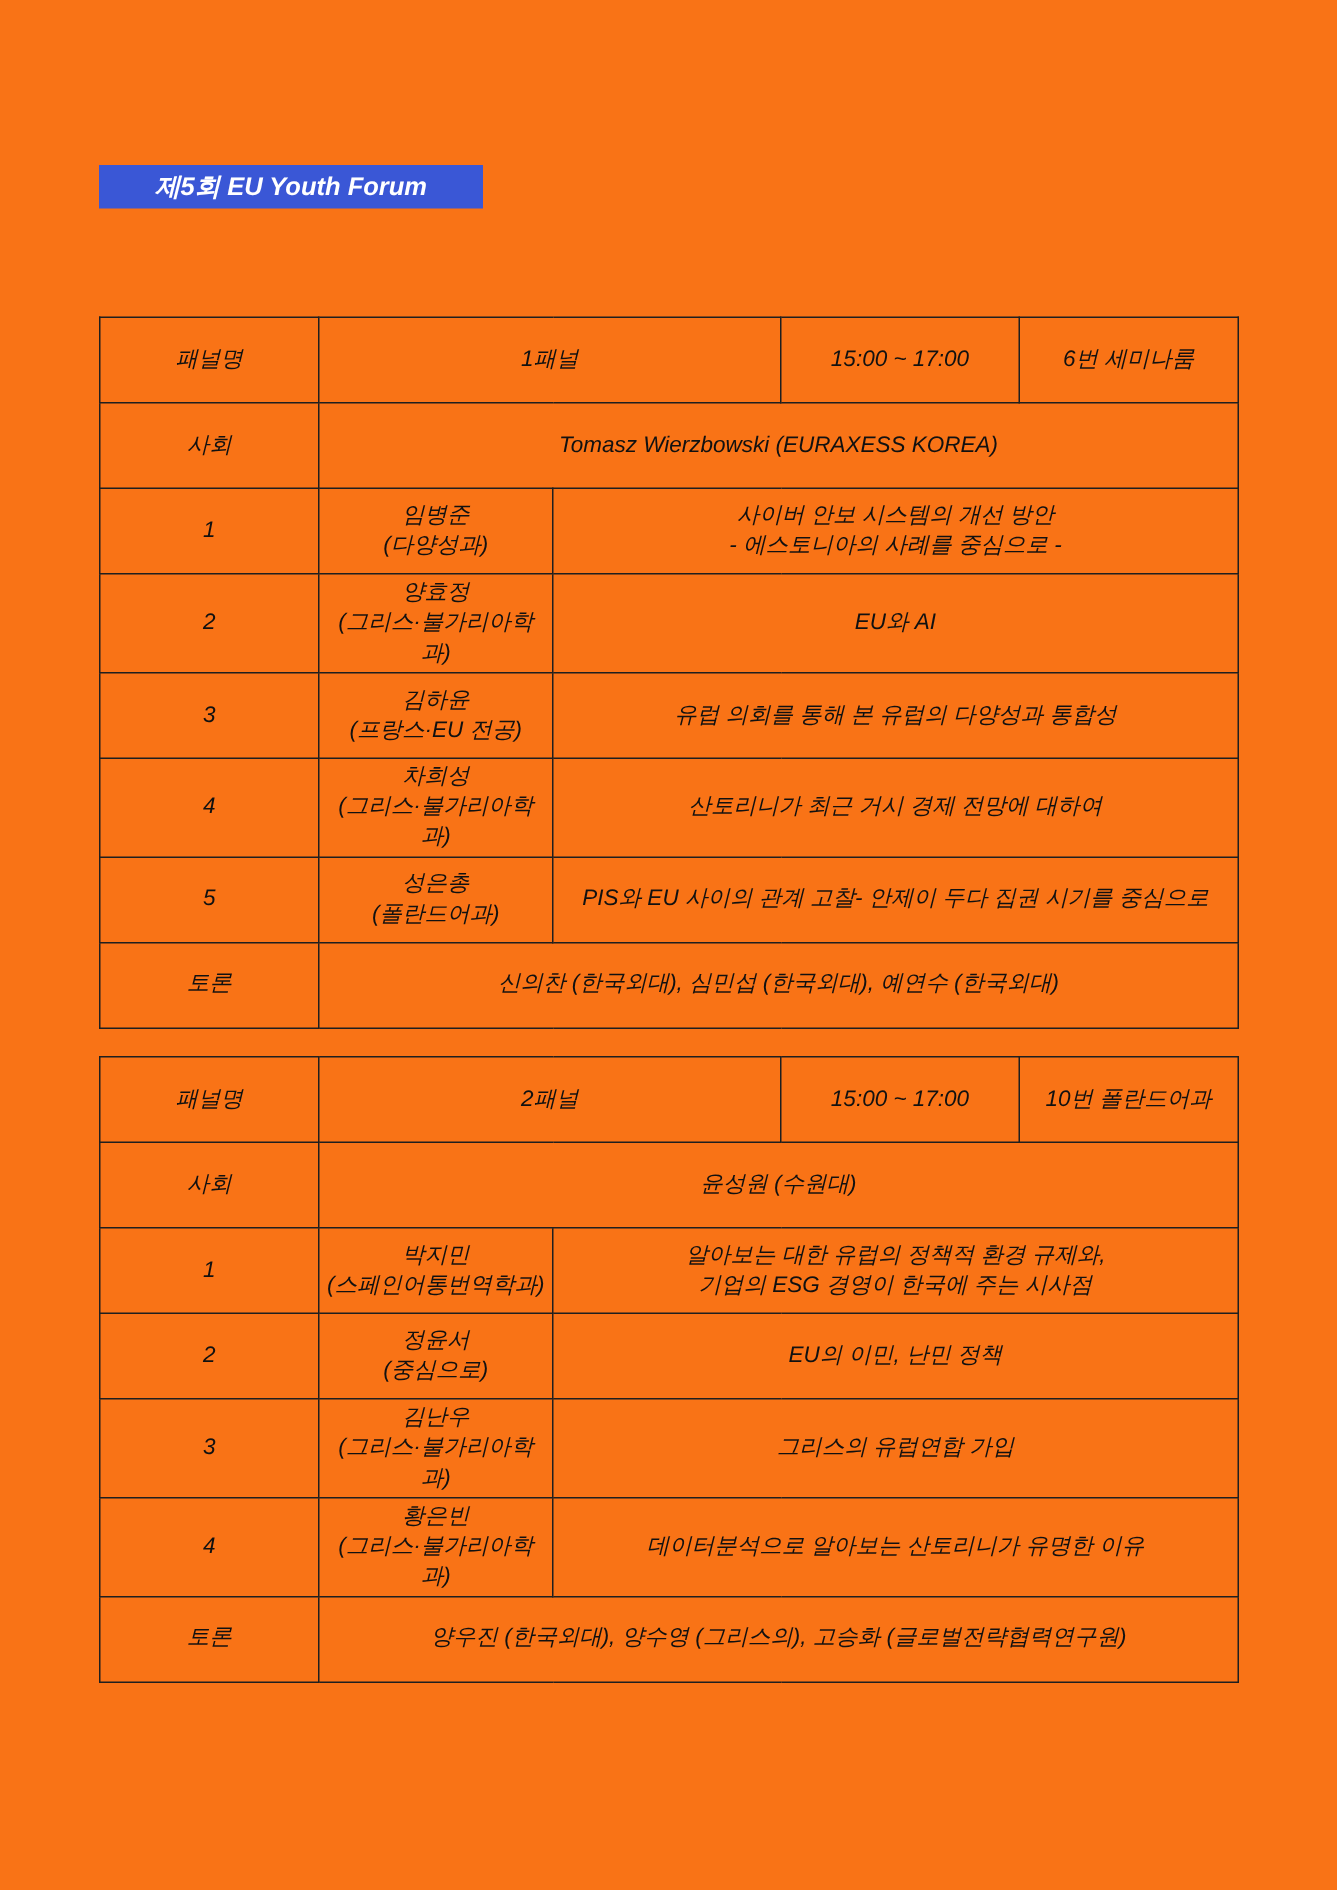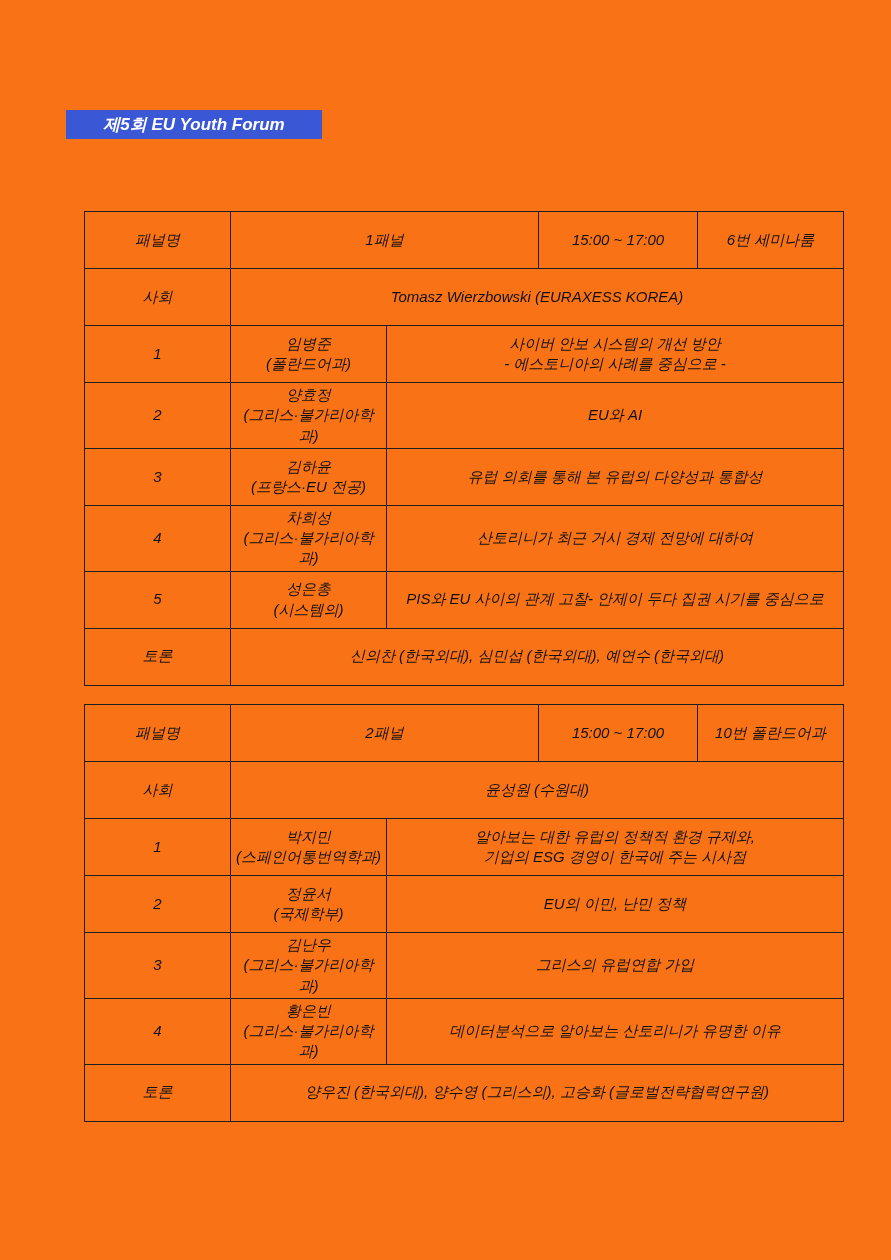--- a/index.html
+++ b/index.html
@@ -24,21 +24,21 @@
     background:var(--banner-bg);
     display:flex;align-items:center;justify-content:center;
   }
   .banner span{
     color:var(--banner-fg);
     font-size:17px;
     font-weight:bold;
     letter-spacing:0px;
     white-space:nowrap;
   }
-  .table-wrap{position:absolute;left:84px;}
+  .table-wrap{position:absolute;left:66px;}
   .t1{top:211px;}
   .t2{top:704px;}
   table.panel-table{
     border-collapse:collapse;
     table-layout:fixed;
     width:759px;
   }
   table.panel-table td{
     border:1px solid var(--border-c);
     text-align:center;
@@ -77,42 +77,42 @@
             <td colspan="2">1패널</td>
             <td>15:00 ~ 17:00</td>
             <td>6번 세미나룸</td>
           </tr>
           <tr>
             <td>사회</td>
             <td colspan="4">Tomasz Wierzbowski (EURAXESS KOREA)</td>
           </tr>
           <tr>
             <td>1</td>
-            <td><span class="nm">임병준</span><span class="dept">(폴란드어과)</span></td>
+            <td><span class="nm">임병준</span><span class="dept">(다양성과)</span></td>
             <td colspan="3">사이버 안보 시스템의 개선 방안
 - 에스토니아의 사례를 중심으로 -</td>
           </tr>
           <tr>
             <td>2</td>
             <td><span class="nm">양효정</span><span class="dept">(그리스·불가리아학과)</span></td>
             <td colspan="3">EU와 AI</td>
           </tr>
           <tr>
             <td>3</td>
             <td><span class="nm">김하윤</span><span class="dept">(프랑스·EU 전공)</span></td>
             <td colspan="3">유럽 의회를 통해 본 유럽의 다양성과 통합성</td>
           </tr>
           <tr>
             <td>4</td>
             <td><span class="nm">차희성</span><span class="dept">(그리스·불가리아학과)</span></td>
             <td colspan="3">산토리니가 최근 거시 경제 전망에 대하여</td>
           </tr>
           <tr>
             <td>5</td>
-            <td><span class="nm">성은총</span><span class="dept">(시스템의)</span></td>
+            <td><span class="nm">성은총</span><span class="dept">(폴란드어과)</span></td>
             <td colspan="3">PIS와 EU 사이의 관계 고찰- 안제이 두다 집권 시기를 중심으로</td>
           </tr>
           <tr>
             <td>토론</td>
             <td colspan="4">신의찬 (한국외대), 심민섭 (한국외대), 예연수 (한국외대)</td>
           </tr>
         </tbody>
       </table>
     </div>
   <div class="table-wrap t2">
@@ -136,21 +136,21 @@
             <td colspan="4">윤성원 (수원대)</td>
           </tr>
           <tr>
             <td>1</td>
             <td><span class="nm">박지민</span><span class="dept">(스페인어통번역학과)</span></td>
             <td colspan="3">알아보는 대한 유럽의 정책적 환경 규제와,
 기업의 ESG 경영이 한국에 주는 시사점</td>
           </tr>
           <tr>
             <td>2</td>
-            <td><span class="nm">정윤서</span><span class="dept">(국제학부)</span></td>
+            <td><span class="nm">정윤서</span><span class="dept">(중심으로)</span></td>
             <td colspan="3">EU의 이민, 난민 정책</td>
           </tr>
           <tr>
             <td>3</td>
             <td><span class="nm">김난우</span><span class="dept">(그리스·불가리아학과)</span></td>
             <td colspan="3">그리스의 유럽연합 가입</td>
           </tr>
           <tr>
             <td>4</td>
             <td><span class="nm">황은빈</span><span class="dept">(그리스·불가리아학과)</span></td>

